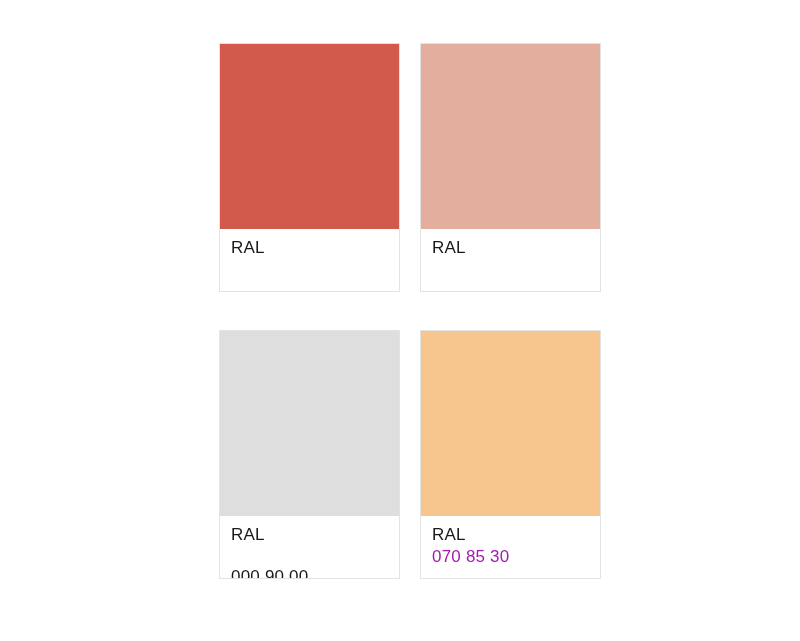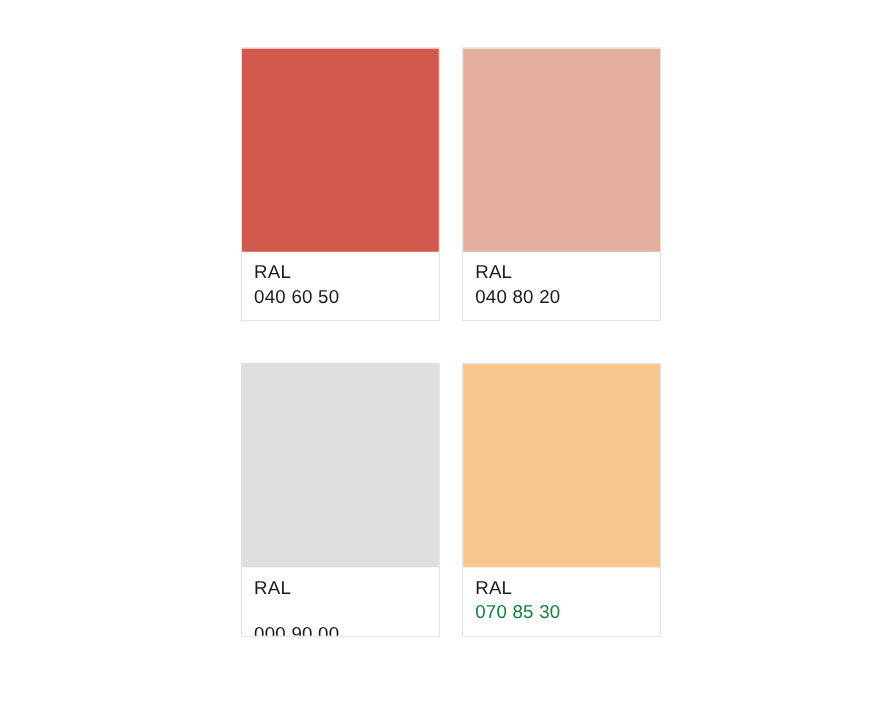--- a/index.html
+++ b/index.html
@@ -61,41 +61,39 @@
 </style>
 </head>
 <body style="background-color: rgb(255, 255, 255);">
 
 <div id="swatch-grid">
 
   <div class="swatch-card" style="border-color: rgb(227, 227, 227);">
     <div class="swatch-color" style="background-color: rgb(210, 90, 76);"></div>
     <div class="swatch-label">
       <span class="swatch-label-line" style="color: rgb(26, 26, 26);">RAL</span>
-      <span class="swatch-label-line" style="color: rgb(26, 26, 26);">040 60 50</span>
     </div>
   </div>
 
   <div class="swatch-card" style="border-color: rgb(227, 227, 227);">
     <div class="swatch-color" style="background-color: rgb(228, 174, 159);"></div>
     <div class="swatch-label">
       <span class="swatch-label-line" style="color: rgb(26, 26, 26);">RAL</span>
-      <span class="swatch-label-line" style="color: rgb(26, 26, 26);">040 80 20</span>
     </div>
   </div>
 
   <div class="swatch-card" style="border-color: rgb(227, 227, 227);">
     <div class="swatch-color" style="background-color: rgb(222, 222, 222);"></div>
     <div class="swatch-label">
       <span class="swatch-label-line" style="color: rgb(26, 26, 26);">RAL</span>
       <span class="swatch-label-line" style="color: rgb(26, 26, 26); margin-top: 20px;">000 90 00</span>
     </div>
   </div>
 
   <div class="swatch-card" style="border-color: rgb(227, 227, 227);">
     <div class="swatch-color" style="background-color: rgb(247, 198, 142);"></div>
     <div class="swatch-label">
       <span class="swatch-label-line" style="color: rgb(26, 26, 26);">RAL</span>
-      <span class="swatch-label-line" style="color: #15803d;">070 85 30</span>
+      <span class="swatch-label-line" style="color: #a21caf;">070 85 30</span>
     </div>
   </div>
 
 </div>
 
 </body></html>

